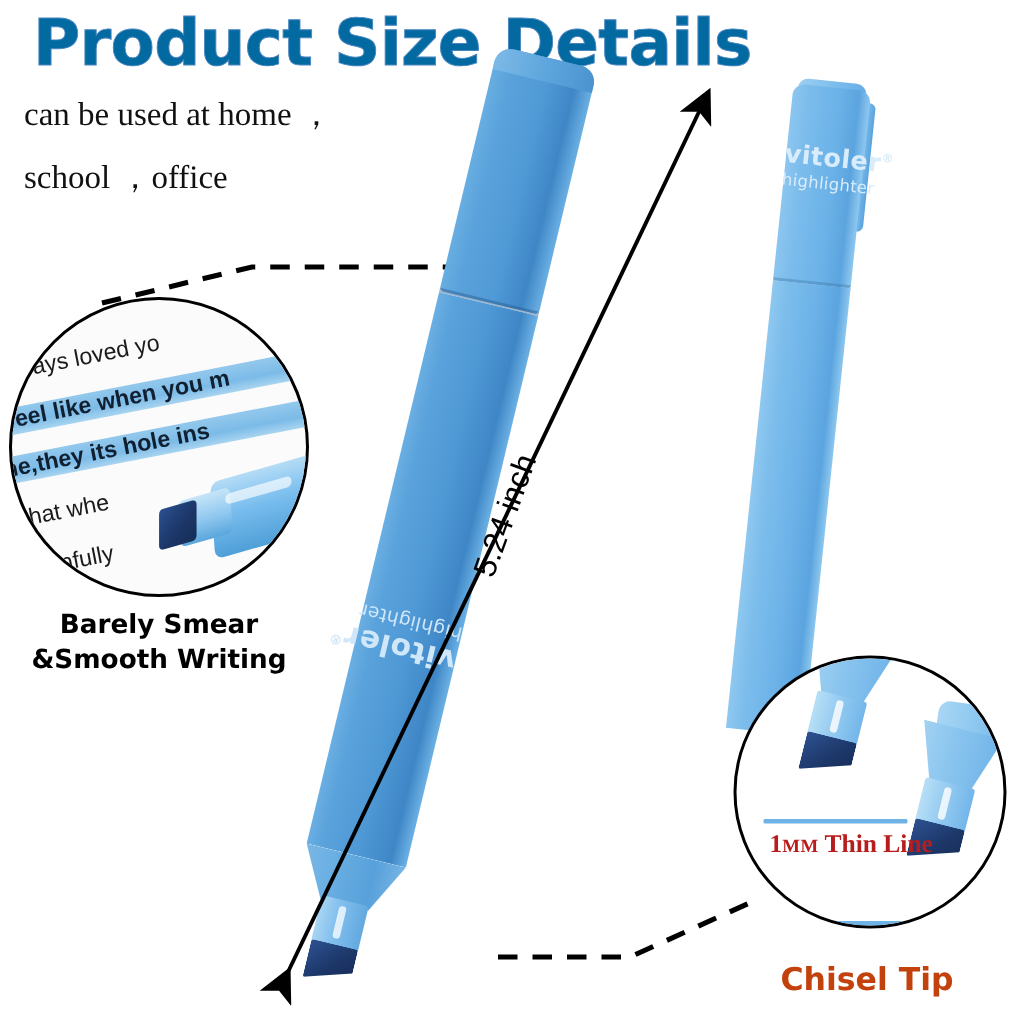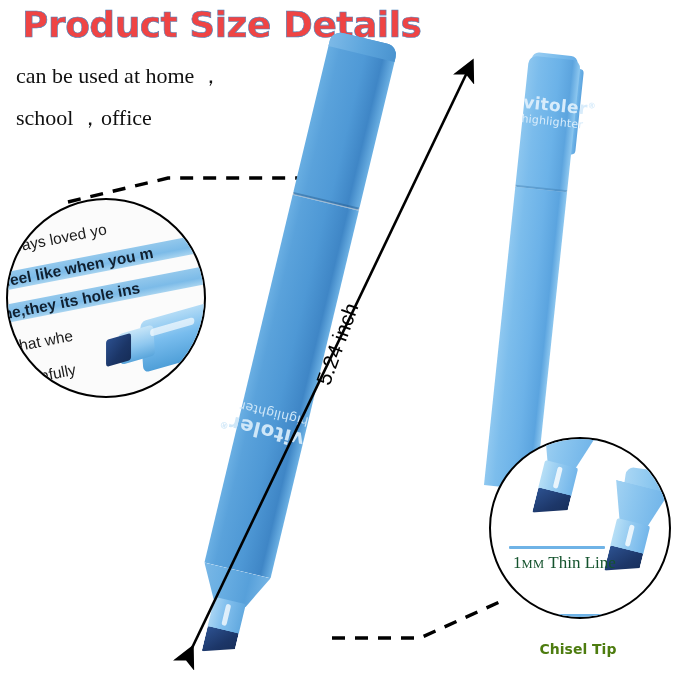--- a/index.html
+++ b/index.html
@@ -15,23 +15,23 @@
     overflow: hidden;
     font-family: "Liberation Sans", sans-serif;
   }
   
   #title {
     position: absolute;
     left: 22px;
     top: 4px;
     font-family: "DejaVu Sans", sans-serif;
     font-weight: bold;
-    font-size: 36px;
+    font-size: 43px;
     letter-spacing: -0.5px;
-    color: #ef4444;
+    color: #0369a1;
     -webkit-text-stroke: 0.6px #4a87c0;
     white-space: nowrap;
   }
   #subtitle {
     position: absolute;
     left: 16px;
     top: 55px;
     font-family: "Liberation Serif", serif;
     font-size: 22px;
     line-height: 42px;
@@ -382,38 +382,39 @@
     position: absolute;
     background: #6fb3e6;
     border-radius: 1px;
   }
   #ct-thin { left: 18px; top: 107px; width: 96px; height: 3px; }
   #ct-thick { left: 22px; top: 175px; width: 136px; height: 7px; }
   .ct-label {
     position: absolute;
     font-family: "Liberation Serif", serif;
     font-size: 17px;
-    color: #14532d;
+    color: #b91c1c;
     white-space: nowrap;
+    font-weight: bold;
   }
   .ct-label .mm {
     font-size: 12.5px;
     letter-spacing: 0.3px;
   }
   #ct-thin-label { left: 22px; top: 114px; }
   #chisel-caption {
     position: absolute;
     left: 489px;
     top: 641px;
     width: 178px;
     text-align: center;
     font-family: "DejaVu Sans", sans-serif;
     font-weight: bold;
-    font-size: 14px;
-    color: #4d7c0f;
+    font-size: 21px;
+    color: #c2410c;
   }
 </style>
 </head>
 <body>
 
 <div id="page">
 
   <div id="title">Product Size Details</div>
   <div id="subtitle">can be used at home ，
 school ，office</div>
@@ -434,20 +435,22 @@
       <div class="mag-line" style="top:136px">u..and that whe</div>
       <div class="mag-line" style="top:170px">space painfully</div>
     </div>
     <div id="mag-pen">
       <div id="mag-pen-body"></div>
       <div id="mag-pen-neck"></div>
       <div id="mag-pen-gloss"></div>
       <div id="mag-pen-tip"></div>
     </div>
   </div>
+  <div id="mag-caption">Barely Smear
+&amp;Smooth Writing</div>
 
   <div id="pen-left">
     <div id="pl-cap"></div>
     <div id="pl-cap-top"></div>
     <div id="pl-capline"></div>
     <div id="pl-barrel"></div>
     <div id="pl-logo">
       <div class="brand"><span>vitoler</span><sup>®</sup></div>
       <div class="sub">highlighter</div>
     </div>

